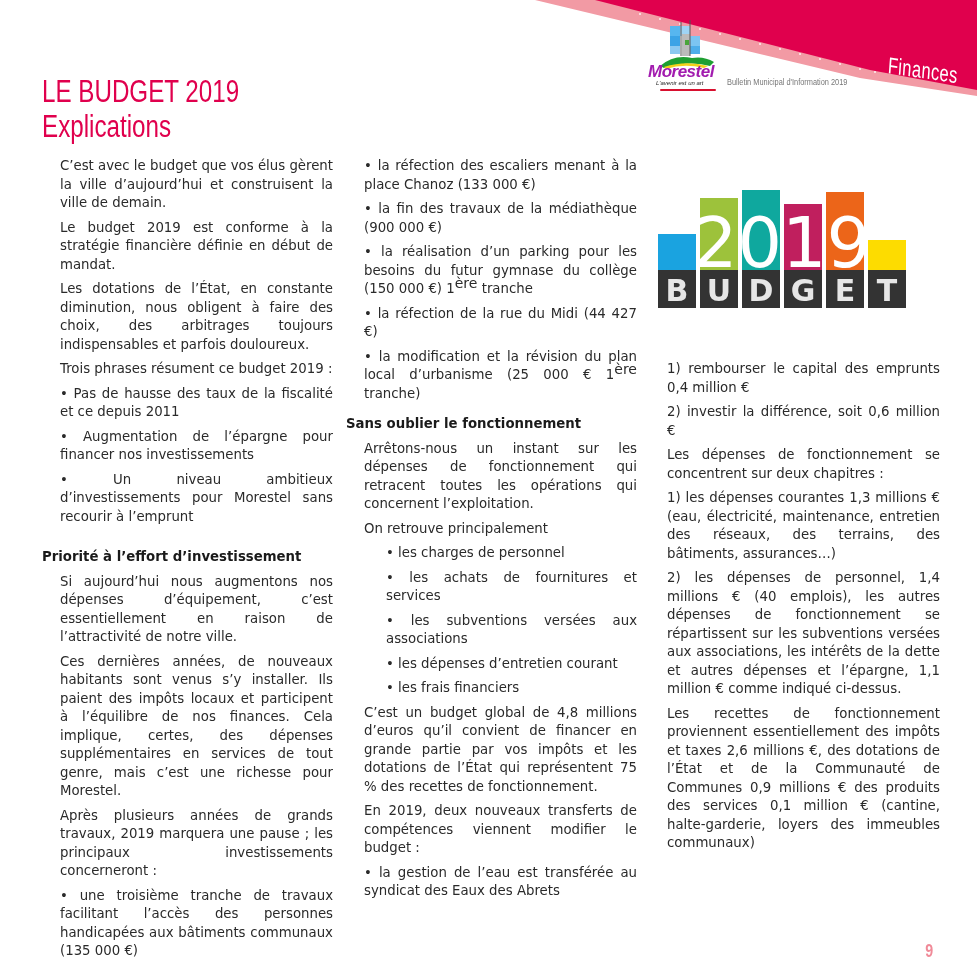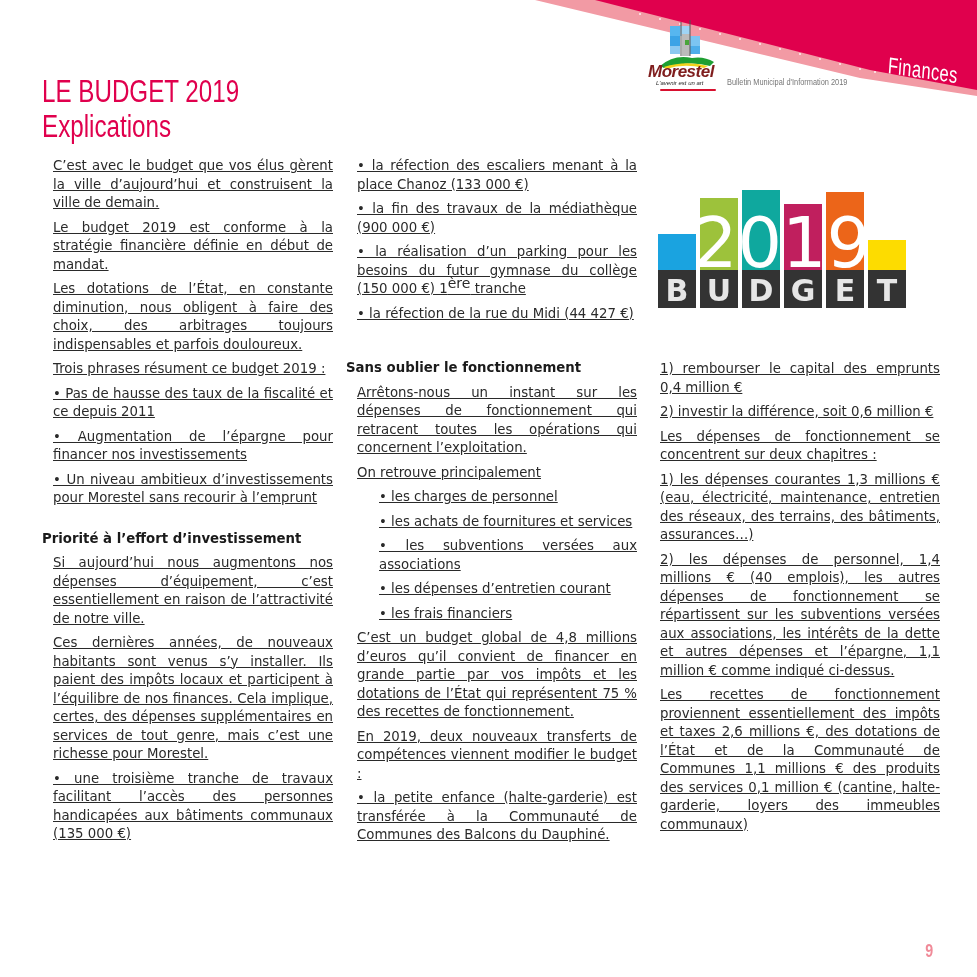--- a/index.html
+++ b/index.html
@@ -6,21 +6,21 @@
     body {
       width: 977px; height: 977px; position: relative; overflow: hidden;
       background: #ffffff;
       font-family: "DejaVu Sans", sans-serif;
       color: #2a2a2a;
     }
     .banner { position: absolute; left: 0; top: 0; width: 977px; height: 110px; }
     .logo { position: absolute; left: 650px; top: 20px; width: 74px; height: 80px; }
     .logo-name {
       position: absolute; left: 648px; top: 62px; font-family: "Liberation Sans", sans-serif;
-      font-weight: bold; font-style: italic; font-size: 17px; color: #7f1d1d; letter-spacing: -0.5px;
+      font-weight: bold; font-style: italic; font-size: 17px; color: #a21caf; letter-spacing: -0.5px;
     }
     .logo-tag {
       position: absolute; left: 656px; top: 80px; font-family: "Liberation Sans", sans-serif;
       font-style: italic; font-size: 6px; color: #222;
     }
     .logo-underline { position: absolute; left: 660px; top: 89px; width: 56px; height: 2px; background: #d8102f; border-radius: 2px; }
     .bulletin {
       position: absolute; left: 727px; top: 77px; font-family: "Liberation Sans", sans-serif;
       font-size: 9px; color: #777; transform: scaleX(0.82); transform-origin: left;
     }
@@ -31,26 +31,26 @@
     }
     .title {
       position: absolute; left: 42px; top: 74px; color: #e0004d;
       font-family: "Liberation Sans", sans-serif; font-size: 31px; line-height: 35px;
       transform: scaleX(0.78); transform-origin: left; white-space: nowrap;
     }
     .col {
       position: absolute; top: 157px; width: 291px;
       font-size: 13.3px; line-height: 18.5px; text-align: justify;
     }
-    .col p { margin: 0 0 6px 11px; text-decoration: underline; }
+    .col p { margin: 0 0 6px 18px; }
     .col1 { left: 42px; }
     .col2 { left: 346px; }
     .col3 { left: 649px; top: 360px; }
     .col h3 { font-size: 13.3px; margin: 22px 0 6px 0; font-weight: bold; color: #1a1a1a; }
-    .col2 h3 { margin-top: 36px; }
+    .col2 h3 { margin-top: 12px; }
     .col .indent { padding-left: 22px; margin-bottom: 6px; }
     sup { font-size: 14px; line-height: 0; }
     .budget-img { position: absolute; left: 658px; top: 190px; width: 252px; height: 120px; }
     .page-num {
       position: absolute; left: 924px; top: 940px; color: #f08a98;
       font-family: "Liberation Sans", sans-serif; font-size: 19px; font-weight: bold;
       transform: scaleX(0.75);
     }
   </style>
 </head>
@@ -105,39 +105,41 @@
   <p>C’est avec le budget que vos élus gèrent la ville d’aujourd’hui et construisent la ville de demain.</p>
   <p>Le budget 2019 est conforme à la stratégie financière définie en début de mandat.</p>
   <p>Les dotations de l’État, en constante diminution, nous obligent à faire des choix, des arbitrages toujours indispensables et parfois douloureux.</p>
   <p>Trois phrases résument ce budget 2019 :</p>
   <p>• Pas de hausse des taux de la fiscalité et ce depuis 2011</p>
   <p>• Augmentation de l’épargne pour financer nos investissements</p>
   <p>• Un niveau ambitieux d’investissements pour Morestel sans recourir à l’emprunt</p>
   <h3>Priorité à l’effort d’investissement</h3>
   <p>Si aujourd’hui nous augmentons nos dépenses d’équipement, c’est essentiellement en raison de l’attractivité de notre ville.</p>
   <p>Ces dernières années, de nouveaux habitants sont venus s’y installer. Ils paient des impôts locaux et participent à l’équilibre de nos finances. Cela implique, certes, des dépenses supplémentaires en services de tout genre, mais c’est une richesse pour Morestel.</p>
+  <p>Après plusieurs années de grands travaux, 2019 marquera une pause ; les principaux investissements concerneront :</p>
   <p>• une troisième  tranche de travaux facilitant l’accès des personnes handicapées aux bâtiments communaux (135 000 €)</p>
 </div>
 
 <div class="col col2">
   <p>• la réfection des escaliers menant à la place Chanoz (133 000 €)</p>
   <p>• la fin des travaux de la médiathèque (900 000 €)</p>
   <p><span>• la réalisation d’un parking pour les besoins du futur gymnase du collège (150 000 €) 1</span><sup>ère</sup><span> tranche</span></p>
   <p>• la réfection de la rue du Midi (44 427 €)</p>
+  <p><span>• la modification et la révision du plan local d’urbanisme (25 000 € 1</span><sup>ère</sup><span> tranche)</span></p>
   <h3>Sans oublier le fonctionnement</h3>
   <p>Arrêtons-nous un instant sur les dépenses de fonctionnement qui retracent toutes les opérations qui concernent l’exploitation.</p>
   <p>On retrouve principalement</p>
   <p class="indent">• les charges de personnel</p>
   <p class="indent">• les achats de fournitures et services</p>
   <p class="indent">• les subventions versées aux associations</p>
   <p class="indent">• les dépenses d’entretien courant</p>
   <p class="indent">• les frais financiers</p>
   <p>C’est un budget global de 4,8 millions d’euros qu’il convient de financer en grande partie par vos impôts et les dotations de l’État qui représentent 75 % des recettes de fonctionnement.</p>
   <p>En 2019, deux nouveaux transferts de compétences viennent modifier le budget :</p>
-  <p>• la petite enfance (halte-garderie) est transférée à la Communauté de Communes des Balcons du Dauphiné.</p>
+  <p>• la gestion de l’eau est transférée au syndicat des Eaux des Abrets</p>
 </div>
 
 <svg class="budget-img" viewBox="0 0 252 120">
   <rect x="0" y="44" width="38" height="36" fill="#1aa3e0"></rect>
   <rect x="42" y="8" width="38" height="72" fill="#9dc23b"></rect>
   <rect x="84" y="0" width="38" height="80" fill="#0fa89e"></rect>
   <rect x="126" y="14" width="38" height="66" fill="#c01f5e"></rect>
   <rect x="168" y="2" width="38" height="78" fill="#ec6519"></rect>
   <rect x="210" y="50" width="38" height="30" fill="#fddc00"></rect>
   <text x="124" y="77" text-anchor="middle" font-family="DejaVu Sans, sans-serif" font-size="70" fill="#ffffff">2019</text>
@@ -156,16 +158,16 @@
       <text x="229" y="111">T</text>
   </g>
 </svg>
 
 <div class="col col3">
   <p>1) rembourser le capital des emprunts 0,4 million €</p>
   <p>2) investir la différence, soit 0,6  million €</p>
   <p>Les dépenses de fonctionnement se concentrent sur deux chapitres :</p>
   <p>1) les dépenses courantes 1,3 millions  € (eau, électricité, maintenance, entretien des réseaux, des terrains, des bâtiments, assurances…)</p>
   <p>2) les dépenses de personnel, 1,4  millions € (40 emplois), les autres dépenses de fonctionnement se répartissent sur les subventions versées aux associations, les intérêts de la dette et autres dépenses et l’épargne, 1,1 million € comme indiqué ci-dessus.</p>
-  <p>Les recettes de fonctionnement proviennent essentiellement des impôts et taxes 2,6 millions €, des dotations de l’État et de la Communauté de Communes 1,1  millions € des produits des services 0,1 million € (cantine, halte-garderie, loyers des immeubles communaux)</p>
+  <p>Les recettes de fonctionnement proviennent essentiellement des impôts et taxes 2,6 millions €, des dotations de l’État et de la Communauté de Communes 0,9  millions € des produits des services 0,1 million € (cantine, halte-garderie, loyers des immeubles communaux)</p>
 </div>
 
 <div class="page-num">9</div>
 
 </body></html>

